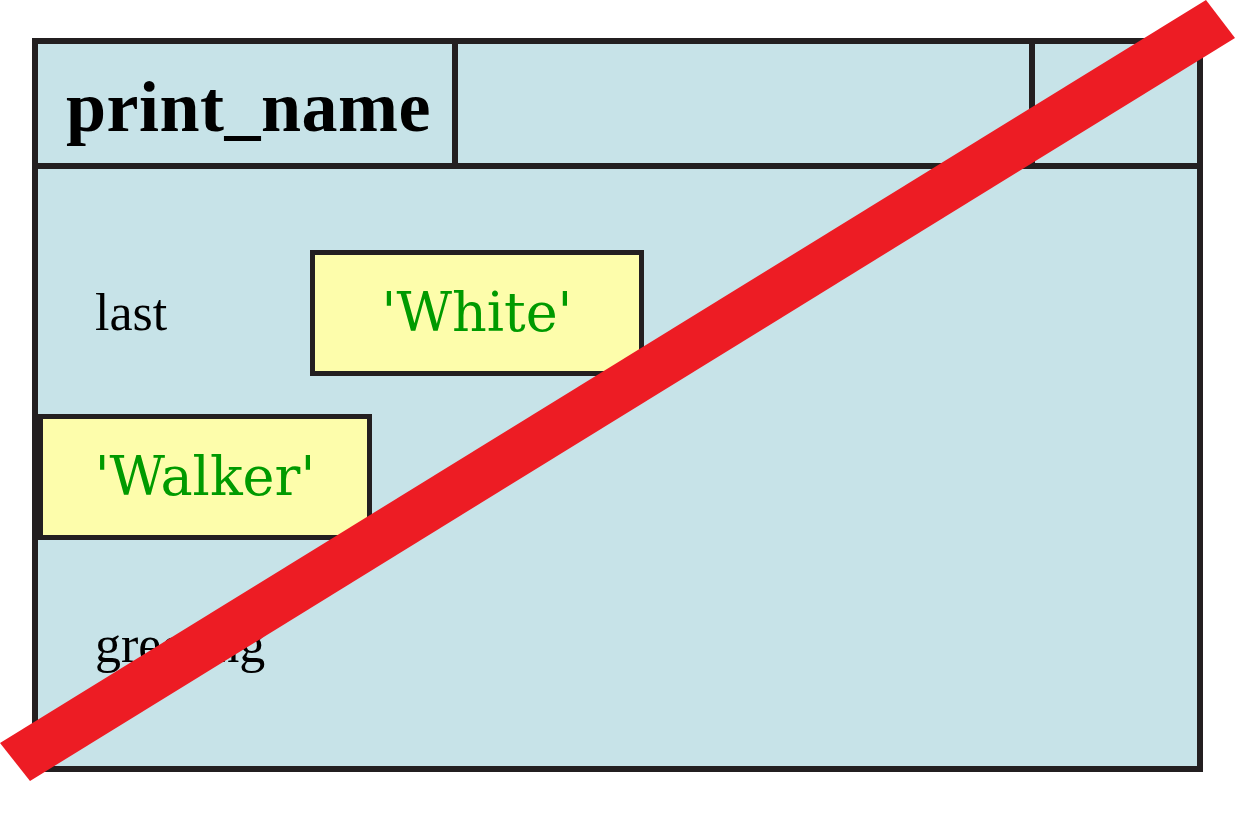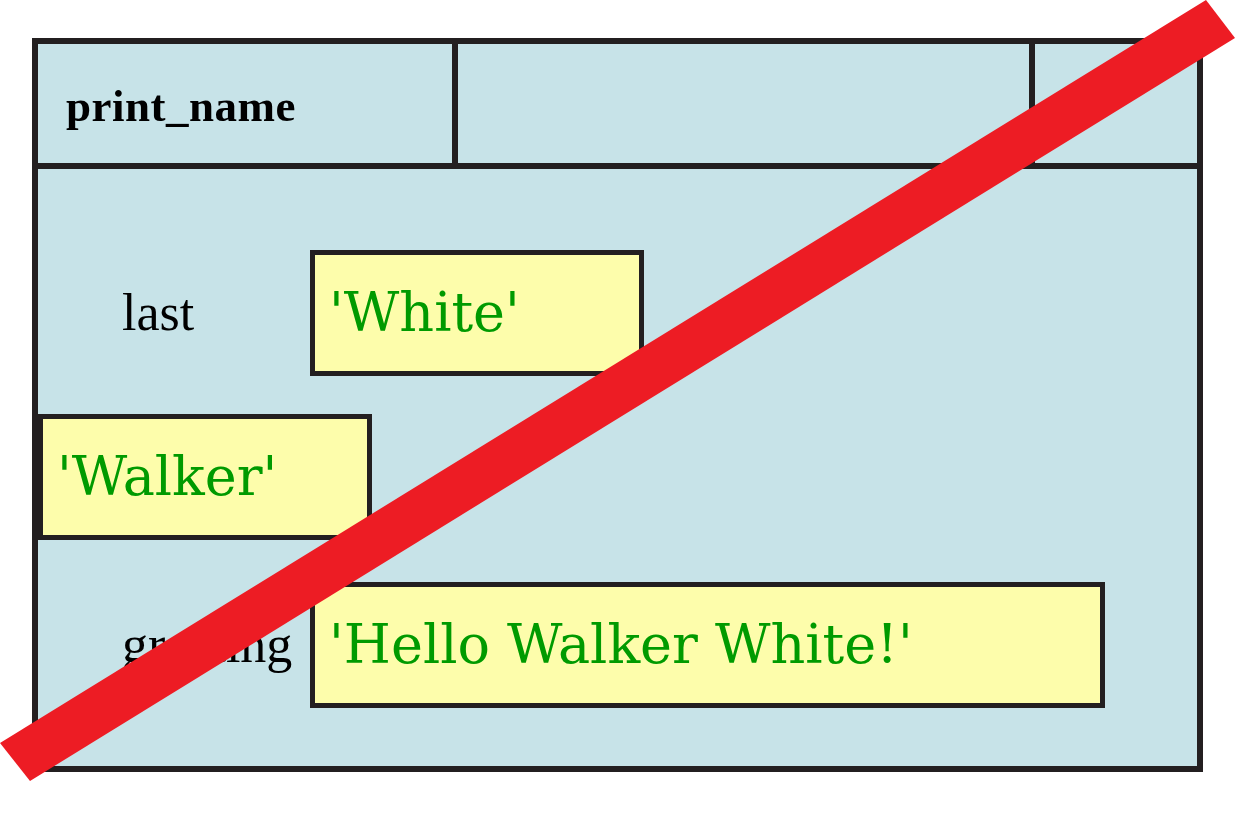--- a/index.html
+++ b/index.html
@@ -53,21 +53,21 @@
     top: 0px;
     width: 414px;
     height: 125px;
     box-sizing: border-box;
     border-right: 6px solid #231f20;
     display: flex;
     align-items: center;
     padding-left: 22px;
   }
   .frame-name-cell .label {
-    font-size: 45px;
+    font-size: 72px;
     font-weight: bold;
     color: #000000;
     line-height: 1;
     letter-spacing: 0.5px;
   }
 
   
   .frame-flag-cell {
     position: absolute;
     right: 0px;
@@ -93,35 +93,36 @@
     display: flex;
     align-items: center;
     height: 126px;
   }
   .var-row.r0 { top: 81px; }
   .var-row.r1 { top: 245px; }
   .var-row.r2 { top: 413px; }
 
   .var-name {
     width: 272px;
-    padding-left: 84px;
+    padding-left: 57px;
     box-sizing: border-box;
     font-size: 52px;
     color: #000000;
     line-height: 1;
     white-space: nowrap;
   }
 
   .var-box {
     box-sizing: border-box;
     height: 126px;
     background: #fdfdab;
     border: 5px solid #231f20;
     display: flex;
     align-items: center;
+    justify-content: center;
     padding: 0 14px;
   }
   .var-box.w-small { width: 334px; }
   .var-box.w-large { width: 795px; }
 
   .var-value {
     font-family: "DejaVu Serif", "Liberation Serif", serif;
     font-size: 54px;
     color: #009a00;
     line-height: 1;
@@ -161,23 +162,20 @@
       </div>
 
       <div class="var-row r1">
         <div class="var-box w-small">
           <span class="var-value">'Walker'</span>
         </div>
       </div>
 
       <div class="var-row r2">
         <div class="var-name">greeting</div>
-        <div class="var-box w-large">
-          <span class="var-value">'Hello Walker White!'</span>
-        </div>
       </div>
 
     </div>
   </div>
 
   <svg id="strike-slash" viewBox="0 0 1235 813" width="1235" height="813">
     <polygon points="0,743 1206,0 1235,38 30,781" fill="#ed1c24"></polygon>
   </svg>
 
 </div>

